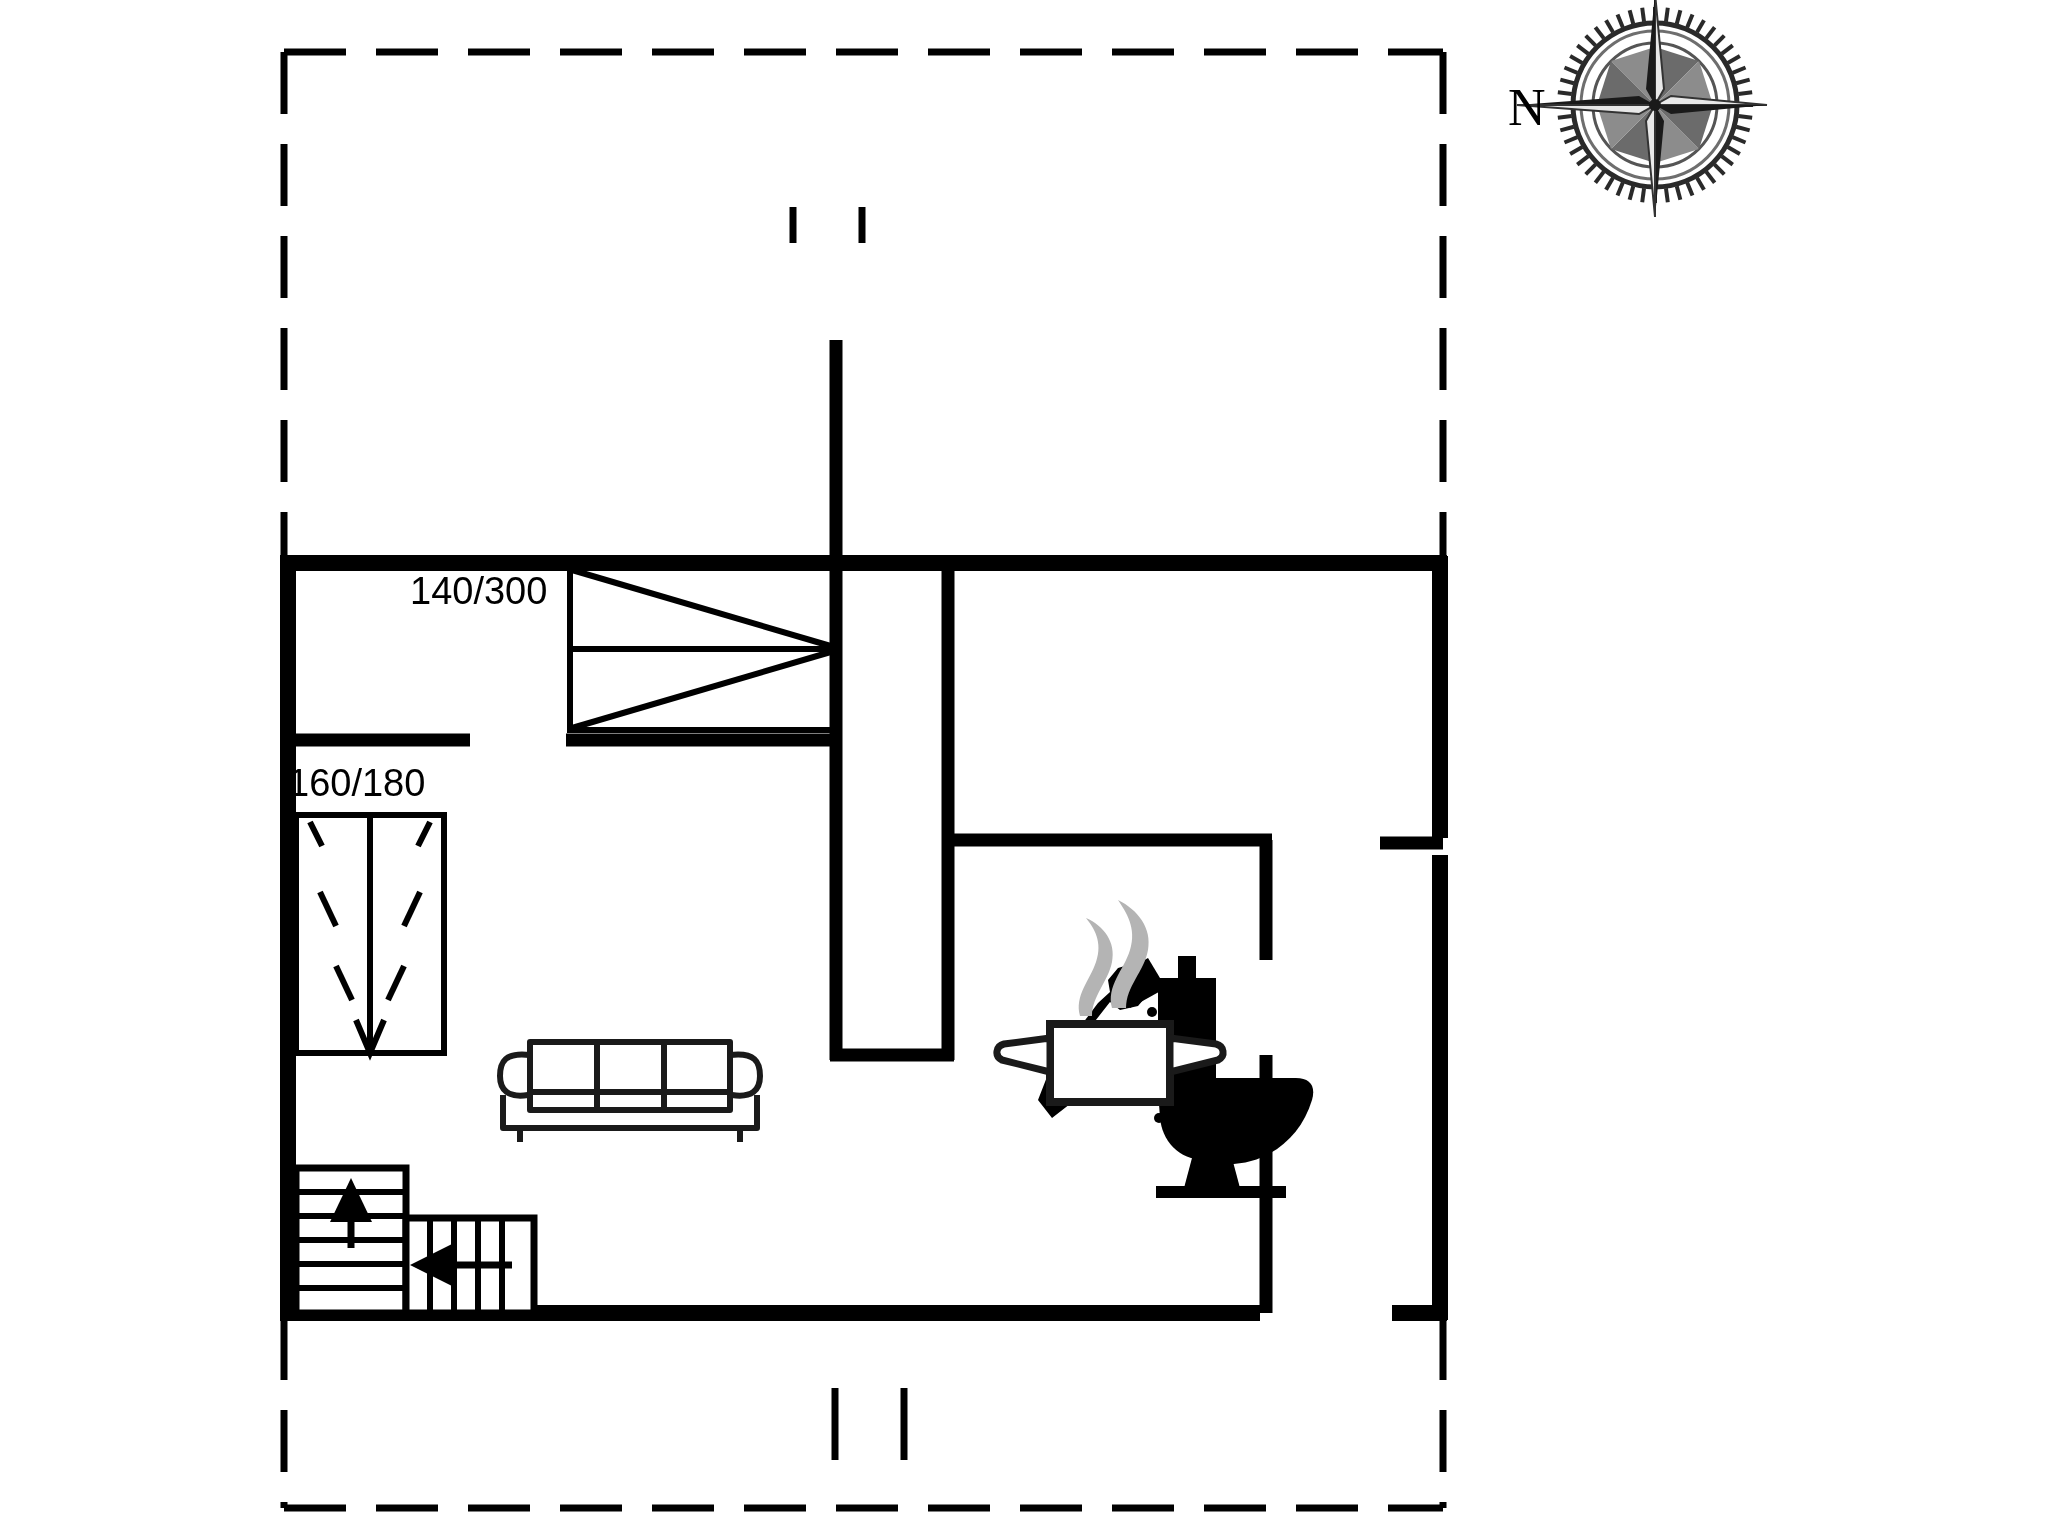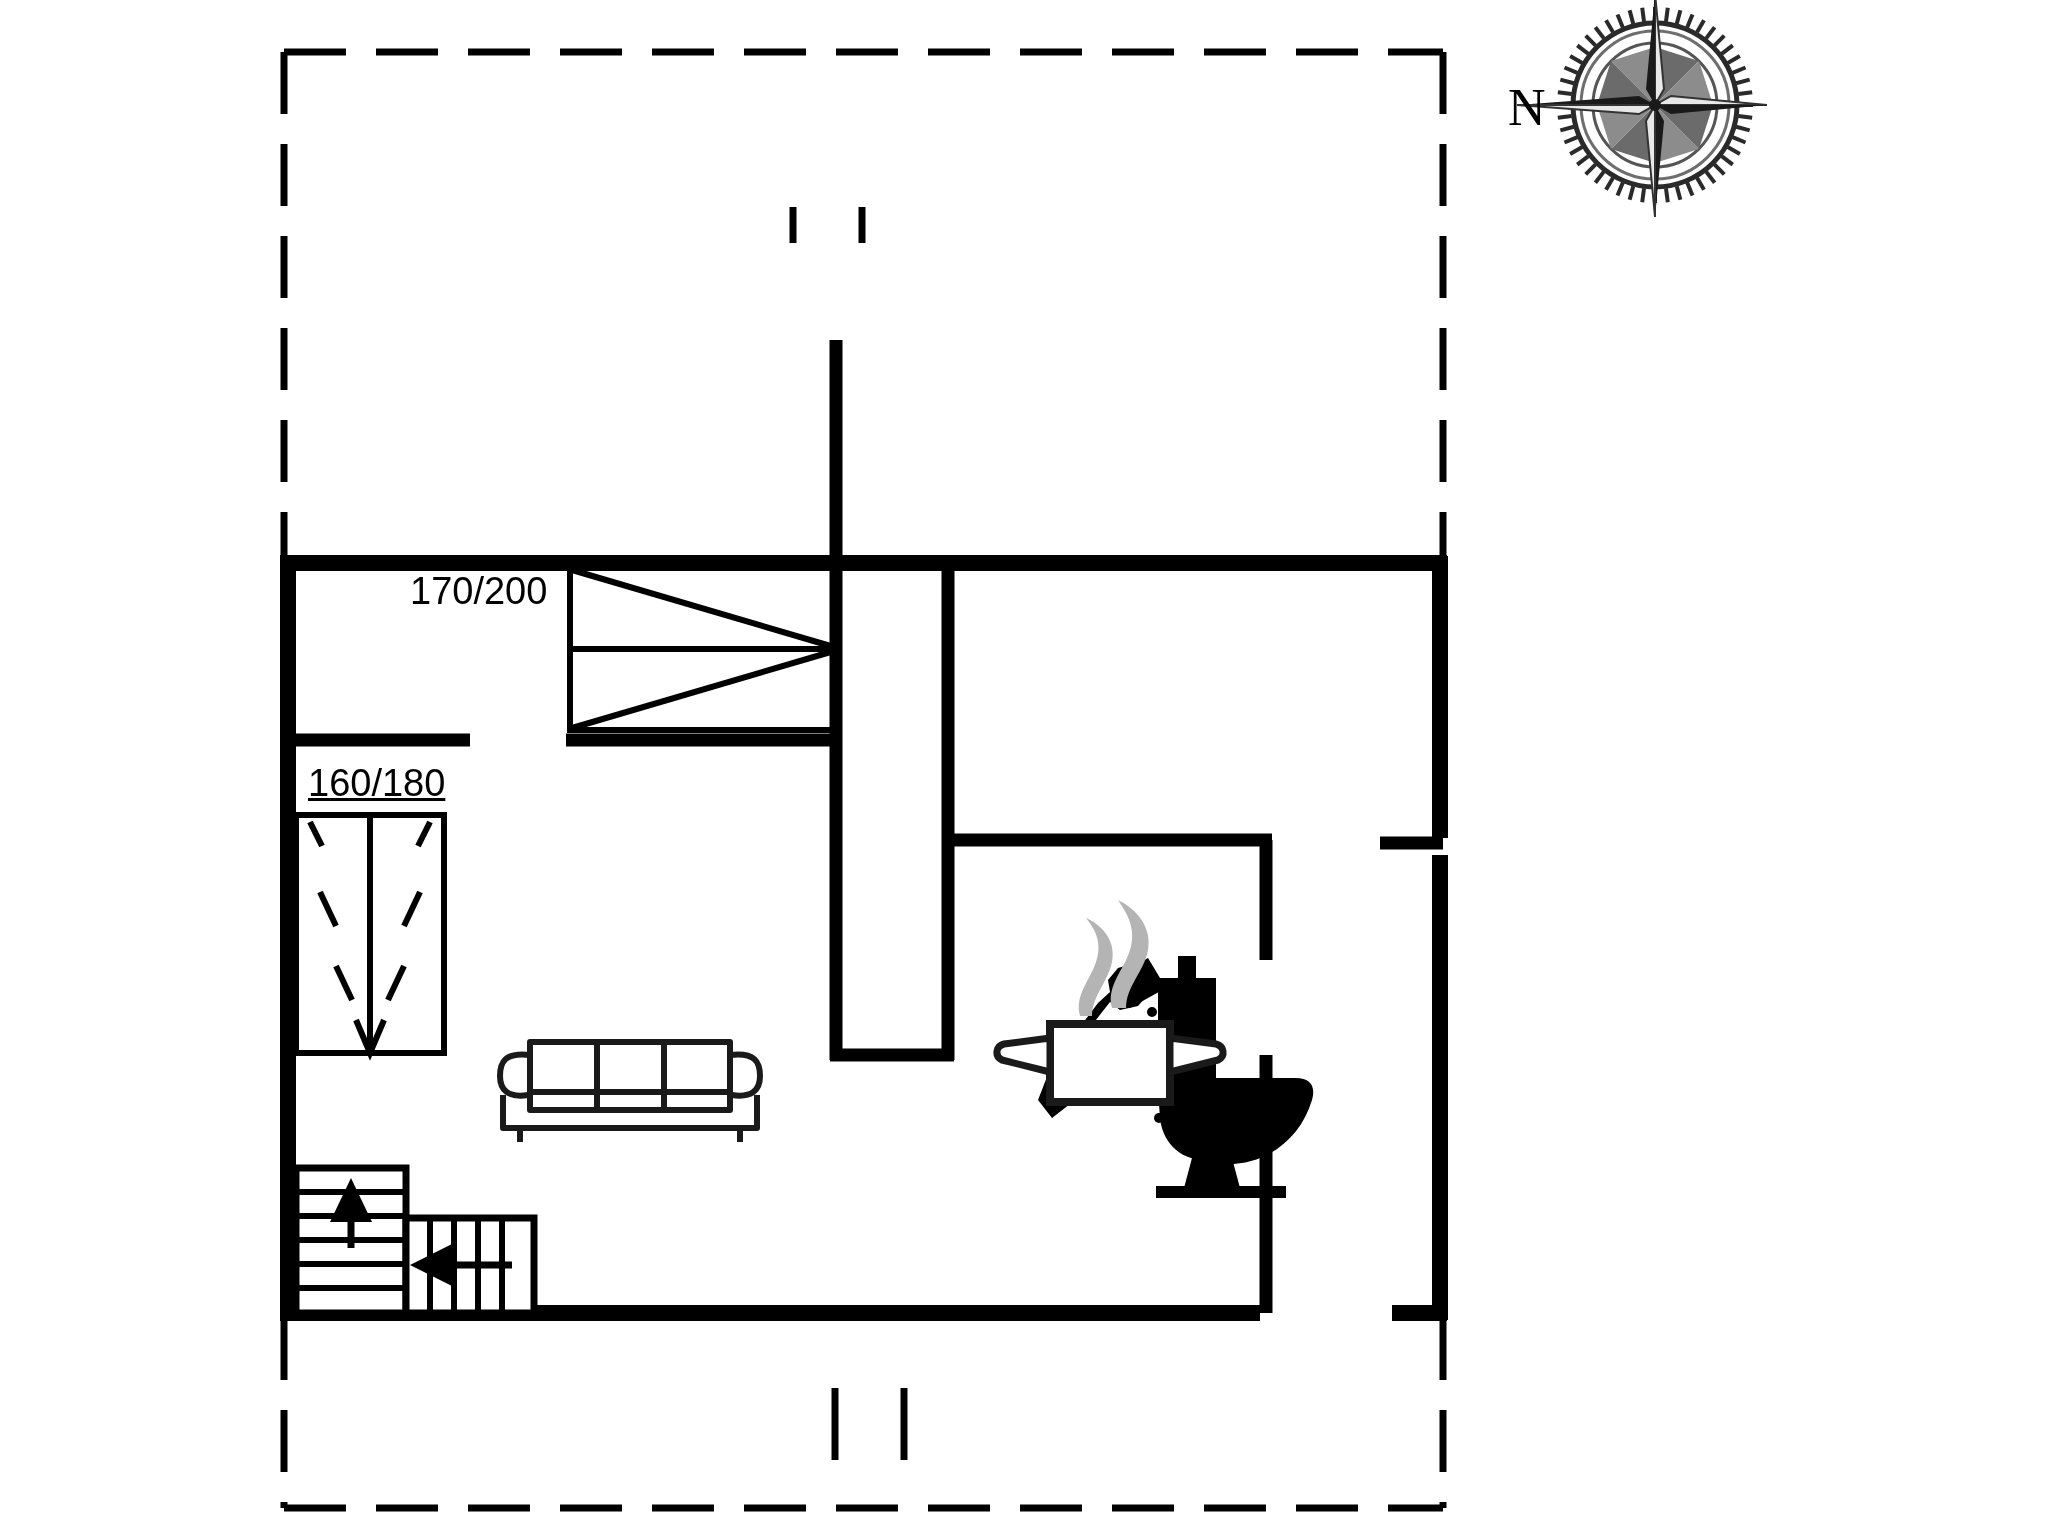--- a/index.html
+++ b/index.html
@@ -27,21 +27,21 @@
   }
   .dim-label {
     position: absolute;
     font-family: "Liberation Sans", sans-serif;
     font-size: 38px;
     color: #000000;
     white-space: nowrap;
     letter-spacing: 0px;
   }
   #label-bed-140-200 { left: 410px; top: 570px; }
-  #label-bed-160-180 { left: 308px; top: 762px; text-decoration: underline; }
+  #label-bed-160-180 { left: 288px; top: 762px; }
   #compass-letter {
     position: absolute;
     left: 1508px;
     top: 78px;
     font-family: "Liberation Serif", serif;
     font-size: 52px;
     color: #000000;
   }
 </style>
 </head>
@@ -364,19 +364,19 @@
 
         <path d="M 112 0 L 16 -9 L 0 0 Z" fill="#e8e8e8" stroke="#333333" stroke-width="2"></path>
         <path d="M 112 0 L 16 9 L 0 0 Z" fill="#1a1a1a"></path>
       </g>
 
       <circle cx="0" cy="0" r="6" fill="#1a1a1a"></circle>
     </g>
 
   </svg>
 
-  <div class="dim-label" id="label-bed-140-200">170/200</div>
+  <div class="dim-label" id="label-bed-140-200">140/300</div>
 
   <div class="dim-label" id="label-bed-160-180">160/180</div>
 
   <div id="compass-letter">N</div>
 
 </div>
 
 </body></html>

